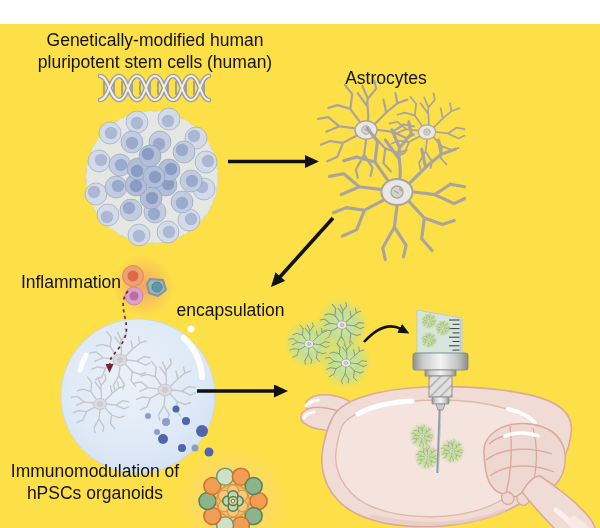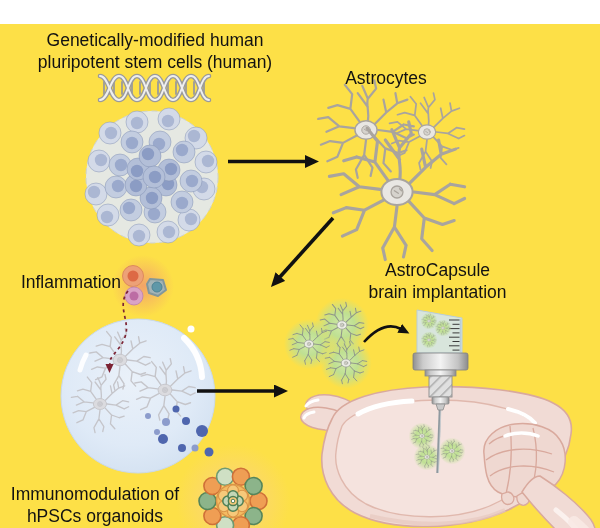--- a/index.html
+++ b/index.html
@@ -332,25 +332,22 @@
 
 <div class="lbl" style="left:327px;top:44px;width:118px">
   <div>Astrocytes</div>
 </div>
 
 <div class="lbl" style="left:14px;top:248px;width:114px">
   <div>Inflammation</div>
 </div>
 
 <div class="lbl" style="left:158px;top:276px;width:145px">
-</div>
-
-<div class="lbl" style="left:355px;top:236px;width:165px">
-  <div>AstroCapsule</div>
-  <div>brain implantation</div>
-</div>
-
-<div class="lbl" style="left:0px;top:460px;width:190px">
+  <div>encapsulation</div>
+</div>
+
+
+<div class="lbl" style="left:0px;top:437px;width:190px">
   <div>Immunomodulation of</div>
   <div>hPSCs organoids</div>
 </div>
 
 </div>
 
 </body></html>

